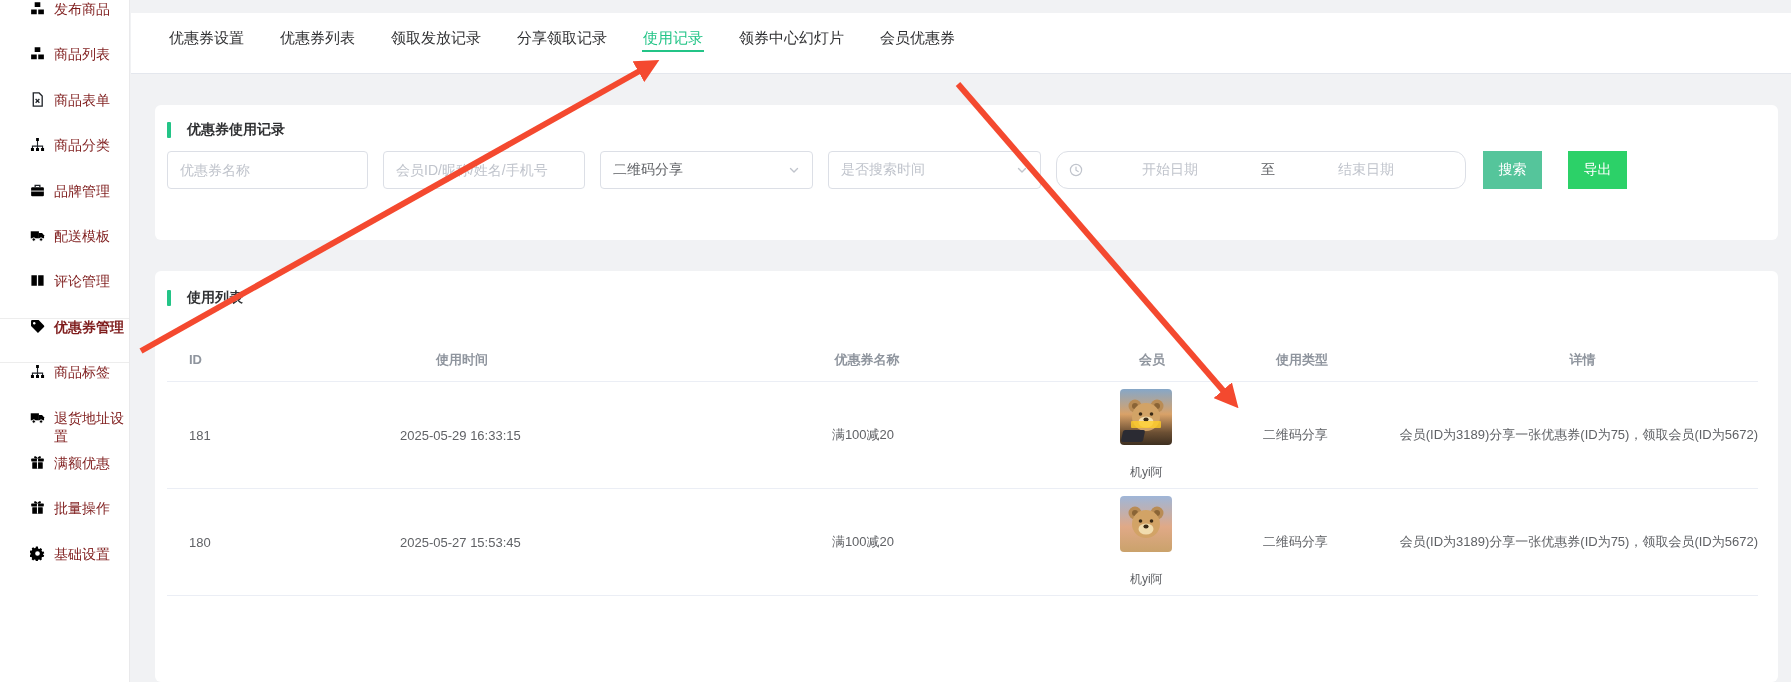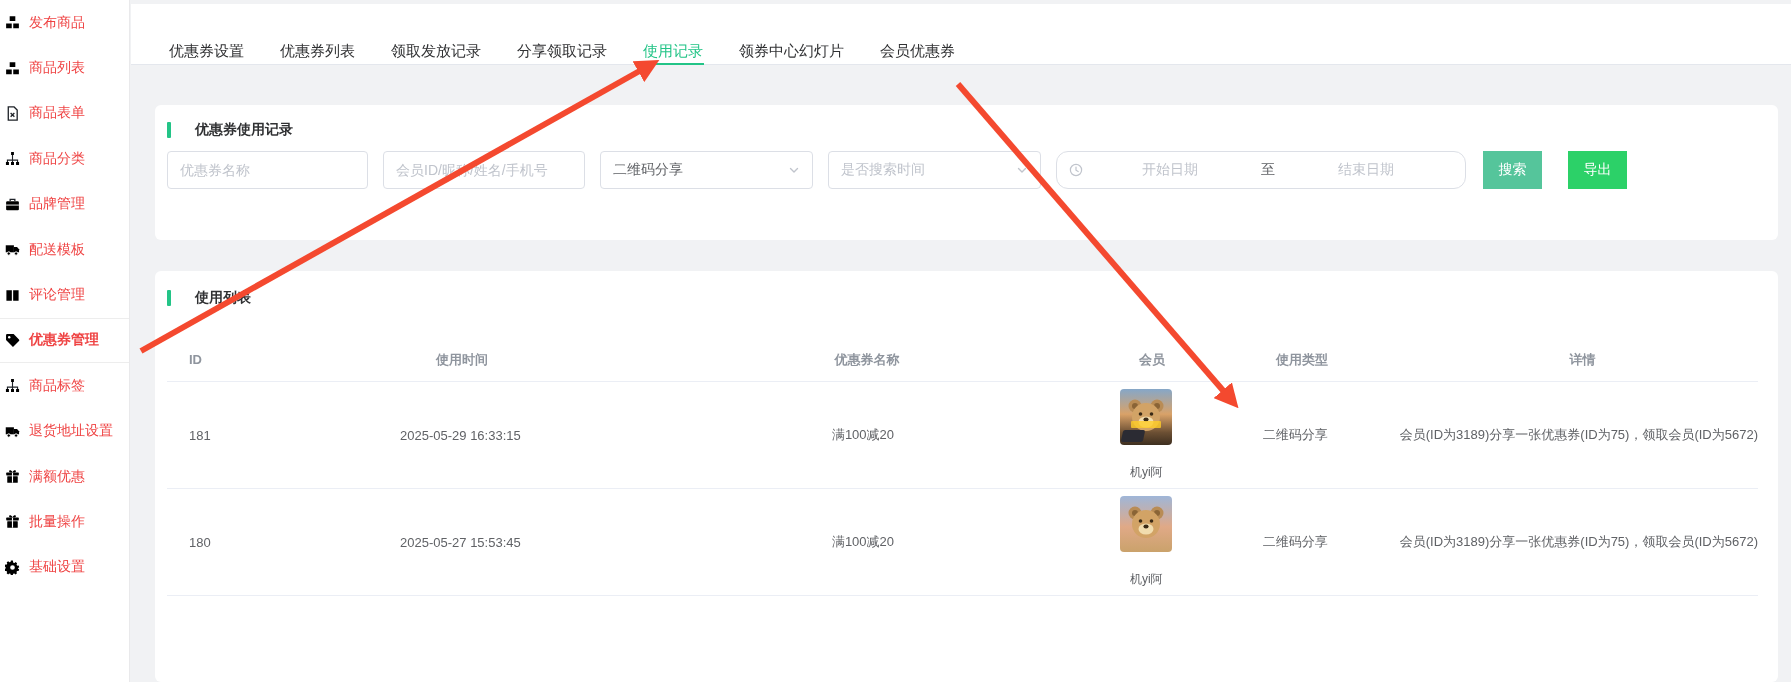--- a/index.html
+++ b/index.html
@@ -4,35 +4,35 @@
 <style>
   :root{
     --accent:#23c487; --search-button:#55c59b; --export-button:#2cd168; --arrow:#f4492f;
   }
   *{box-sizing:border-box}
   body{margin:0;background:#f1f2f4;font-family:"Liberation Sans","DejaVu Sans",sans-serif;}
   .app{position:relative;width:1791px;height:682px;overflow:hidden;background:#f1f2f4;color:#303133}
 
   
   .sidebar{position:absolute;left:0;top:0;width:130px;height:682px;background:#fff;border-right:1px solid #e9e9eb;z-index:3}
-  .side-item{display:flex;align-items:center;gap:9px;height:45.4px;padding-left:5px;font-size:14px;color:#ef4444;cursor:pointer;border-top:1px solid transparent;border-bottom:1px solid transparent}
+  .side-item{display:flex;align-items:flex-start;gap:9px;height:45.4px;padding-left:30px;font-size:14px;color:#7f1d1d;cursor:pointer;border-top:1px solid transparent;border-bottom:1px solid transparent}
   .side-item .icon{width:15px;height:15px;color:#1f2329;flex:none}
   .side-item .icon svg{width:100%;height:100%;display:block}
   .side-item.active{font-weight:700;border-top-color:#ededed;border-bottom-color:#ededed}
 
   
-  .tabs-bar{position:absolute;left:131px;top:4px;width:1660px;height:61px;background:#fff;border-bottom:1px solid #e4e7ed;display:flex;align-items:flex-end;padding:16px 0 0 37px;gap:34px}
+  .tabs-bar{position:absolute;left:131px;top:13px;width:1660px;height:61px;background:#fff;border-bottom:1px solid #e4e7ed;display:flex;align-items:flex-start;padding:16px 0 0 37px;gap:34px}
   .tab{display:flex;align-items:center;font-size:15px;color:#303133;cursor:pointer;border:none;background:none;padding:0 1px 2px;border-bottom:2px solid transparent;margin-bottom:-1px;font-family:inherit}
   .tab.active{color:var(--accent);border-bottom-color:var(--accent)}
 
   
   .card{position:absolute;left:155px;width:1623px;background:#fff;border-radius:6px}
   .card-filter{top:105px;height:135px;padding:16px 14px 0 12px}
   .card-table{top:271px;height:411px;padding:18px 20px 0 12px}
-  .section-title{display:flex;align-items:center;gap:24px;font-size:14px;font-weight:700;color:#303133;line-height:17px}
+  .section-title{display:flex;align-items:center;gap:16px;font-size:14px;font-weight:700;color:#303133;line-height:17px}
   .bar{width:4px;height:16px;background:var(--accent);border-radius:1px}
 
   
   .filter-row{margin-top:13px;display:flex;align-items:center;gap:15px}
   .input{width:201px;height:38px;border:1px solid #dcdfe6;border-radius:4px;padding:0 12px;font-size:14px;color:#606266;outline:none;font-family:inherit;background:#fff}
   .input::placeholder{color:#c0c4cc}
   .input.wide{width:202px}
   .select{width:213px;height:38px;border:1px solid #dcdfe6;border-radius:4px;display:flex;align-items:center;justify-content:space-between;padding:0 12px;background:#fff;cursor:pointer;font-size:14px}
   .select-value{color:#606266}
   .select-ph{color:#c0c4cc}

